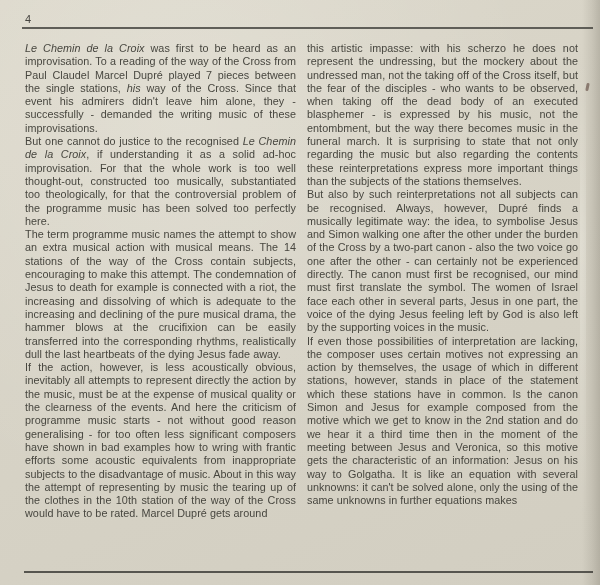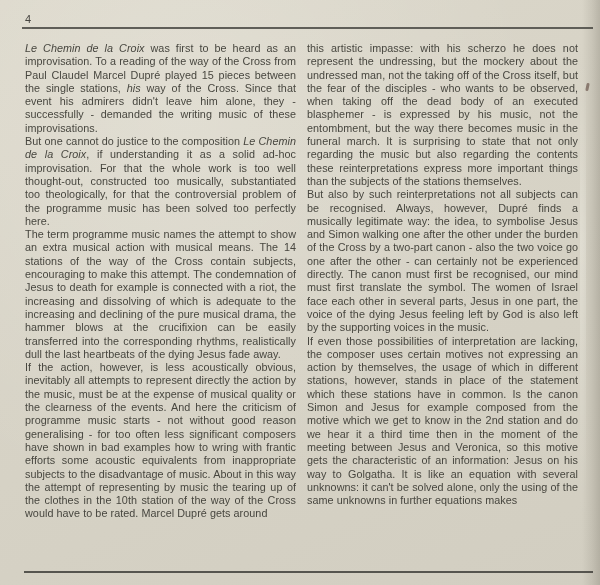--- a/index.html
+++ b/index.html
@@ -101,22 +101,22 @@
 <body>
 
 <div class="page">
 
   <span class="pagenum">4</span>
 
   <div class="rule top-rule"></div>
 
   <div class="columns">
     <div class="col" id="col-left">
-        <p><em>Le Chemin de la Croix</em><span> was first to be heard as an improvisation. To a reading of the way of the Cross from Paul Claudel Marcel Dupré played 15 pieces between the single stations, </span><em>his</em><span> way of the Cross. Since that event his admirers didn't leave him alone, they - successfully - demanded the writing music of these improvisations.</span></p>
-        <p><span>But one cannot do justice to the composition </span><em>Le Chemin de la Croix</em><span>, if understanding it as a solid ad-hoc improvisation. For that the whole work is too well thought-out, constructed too musically, substantiated too theologically, for that the controversial problem of the programme music has been solved too perfectly here.</span></p>
+        <p><em>Le Chemin de la Croix</em><span> was first to be heard as an improvisation. To a reading of the way of the Cross from Paul Claudel Marcel Dupré played 7 pieces between the single stations, </span><em>his</em><span> way of the Cross. Since that event his admirers didn't leave him alone, they - successfully - demanded the writing music of these improvisations.</span></p>
+        <p><span>But one cannot do justice to the recognised </span><em>Le Chemin de la Croix</em><span>, if understanding it as a solid ad-hoc improvisation. For that the whole work is too well thought-out, constructed too musically, substantiated too theologically, for that the controversial problem of the programme music has been solved too perfectly here.</span></p>
         <p><span>The term programme music names the attempt to show an extra musical action with musical means. The 14 stations of the way of the Cross contain subjects, encouraging to make this attempt. The condemnation of Jesus to death for example is connected with a riot, the increasing and dissolving of which is adequate to the increasing and declining of the pure musical drama, the hammer blows at the crucifixion can be easily transferred into the corresponding rhythms, realistically dull the last heartbeats of the dying Jesus fade away.</span></p>
         <p><span>If the action, however, is less acoustically obvious, inevitably all attempts to represent directly the action by the music, must be at the expense of musical quality or the clearness of the events. And here the criticism of programme music starts - not without good reason generalising - for too often less significant composers have shown in bad examples how to wring with frantic efforts some acoustic equivalents from inappropriate subjects to the disadvantage of music. About in this way the attempt of representing by music the tearing up of the clothes in the 10th station of the way of the Cross would have to be rated. Marcel Dupré gets around</span></p>
       </div>
     <div class="col" id="col-right">
         <p><span>this artistic impasse: with his scherzo he does not represent the undressing, but the mockery about the undressed man, not the taking off of the Cross itself, but the fear of the disciples - who wants to be observed, when taking off the dead body of an executed blasphemer - is expressed by his music, not the entombment, but the way there becomes music in the funeral march. It is surprising to state that not only regarding the music but also regarding the contents these reinterpretations express more important things than the subjects of the stations themselves.</span></p>
         <p><span>But also by such reinterpretations not all subjects can be recognised. Always, however, Dupré finds a musically legitimate way: the idea, to symbolise Jesus and Simon walking one after the other under the burden of the Cross by a two-part canon - also the two voice go one after the other - can certainly not be experienced directly. The canon must first be recognised, our mind must first translate the symbol. The women of Israel face each other in several parts, Jesus in one part, the voice of the dying Jesus feeling left by God is also left by the supporting voices in the music.</span></p>
         <p><span>If even those possibilities of interpretation are lacking, the composer uses certain motives not expressing an action by themselves, the usage of which in different stations, however, stands in place of the statement which these stations have in common. Is the canon Simon and Jesus for example composed from the motive which we get to know in the 2nd station and do we hear it a third time then in the moment of the meeting between Jesus and Veronica, so this motive gets the characteristic of an information: Jesus on his way to Golgatha. It is like an equation with several unknowns: it can't be solved alone, only the using of the same unknowns in further equations makes</span></p>
       </div>
   </div>
 

